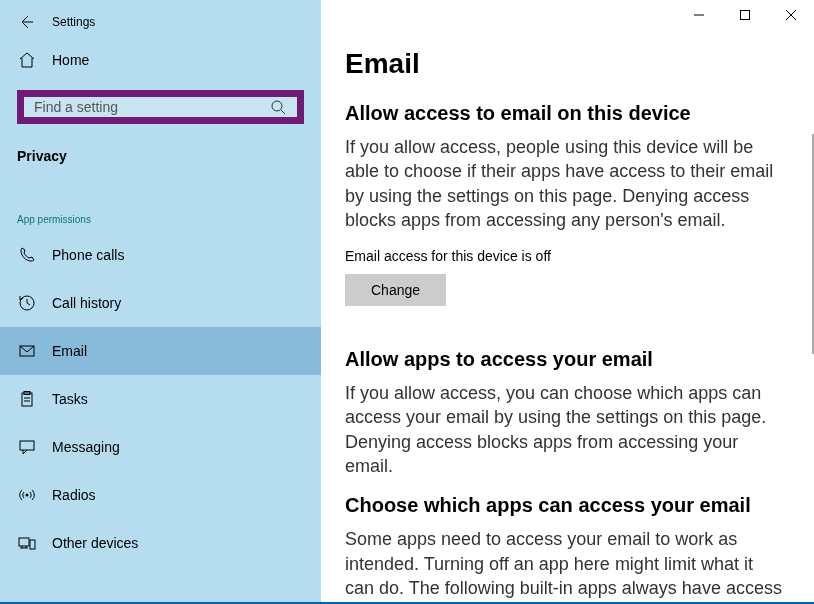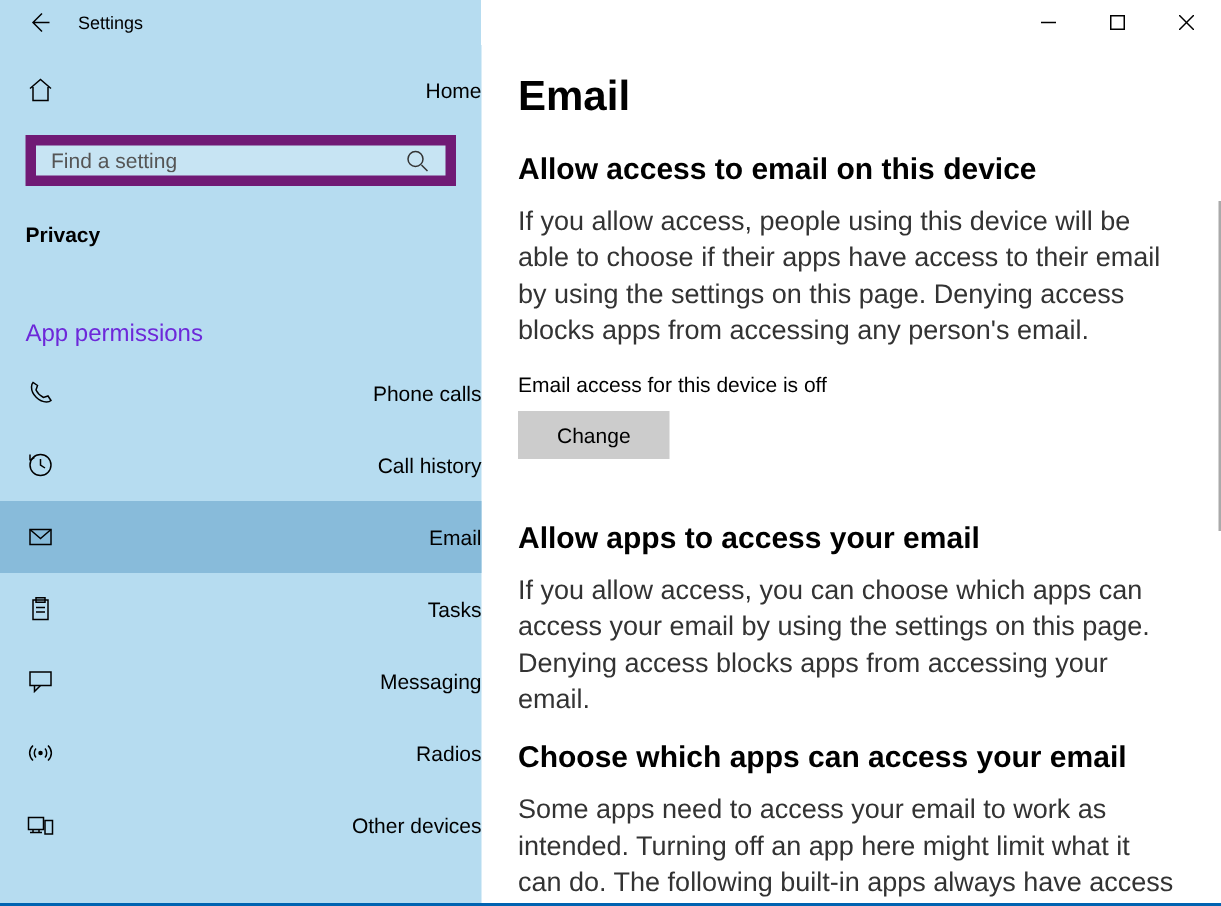--- a/index.html
+++ b/index.html
@@ -14,21 +14,21 @@
     border-bottom: 2px solid #0063b1;
   }
   .window {
     display: flex;
     flex-direction: column;
     height: 100%;
   }
   .titlebar {
     height: 30px;
     display: flex;
-    align-items: center;
+    align-items: flex-end;
     background: linear-gradient(to right, #b6dcf0 0, #b6dcf0 321px, #fff 321px, #fff 100%);
   }
   .titlebar-left {
     display: flex;
     align-items: center;
     gap: 18px;
     padding-left: 18px;
     flex: 1;
   }
   .back-arrow { width: 16px; height: 16px; display:flex; align-items:center; justify-content:center; }
@@ -51,21 +51,20 @@
     padding-top: 6px;
   }
   .home-item, .nav-item {
     height: 48px;
     display: flex;
     align-items: center;
     gap: 16px;
     padding-left: 18px;
     font-size: 14px;
     cursor: default;
-    justify-content: space-between;
   }
   .nav-item.selected {
     background: #88bbda;
   }
   .icon { width: 18px; height: 18px; display:inline-flex; align-items:center; justify-content:center; flex-shrink:0; }
   .search-wrap {
     margin: 6px 17px 10px 17px;
     height: 34px;
     border: 7px solid #701a75;
     background: #c7e4f3;
@@ -82,22 +81,22 @@
     color: #333;
   }
   .search-input::placeholder { color: #555; }
   .category {
     padding: 14px 17px 8px 17px;
     font-weight: 700;
     font-size: 14px;
   }
   .section-label {
     padding: 42px 17px 6px 17px;
-    font-size: 16px;
-    color: #6d28d9;
+    font-size: 10px;
+    color: #0f766e;
   }
   .content {
     flex: 1;
     padding: 18px 30px 0 24px;
     overflow-y: auto;
     position: relative;
   }
   .page-title {
     font-size: 28px;
     font-weight: 600;

